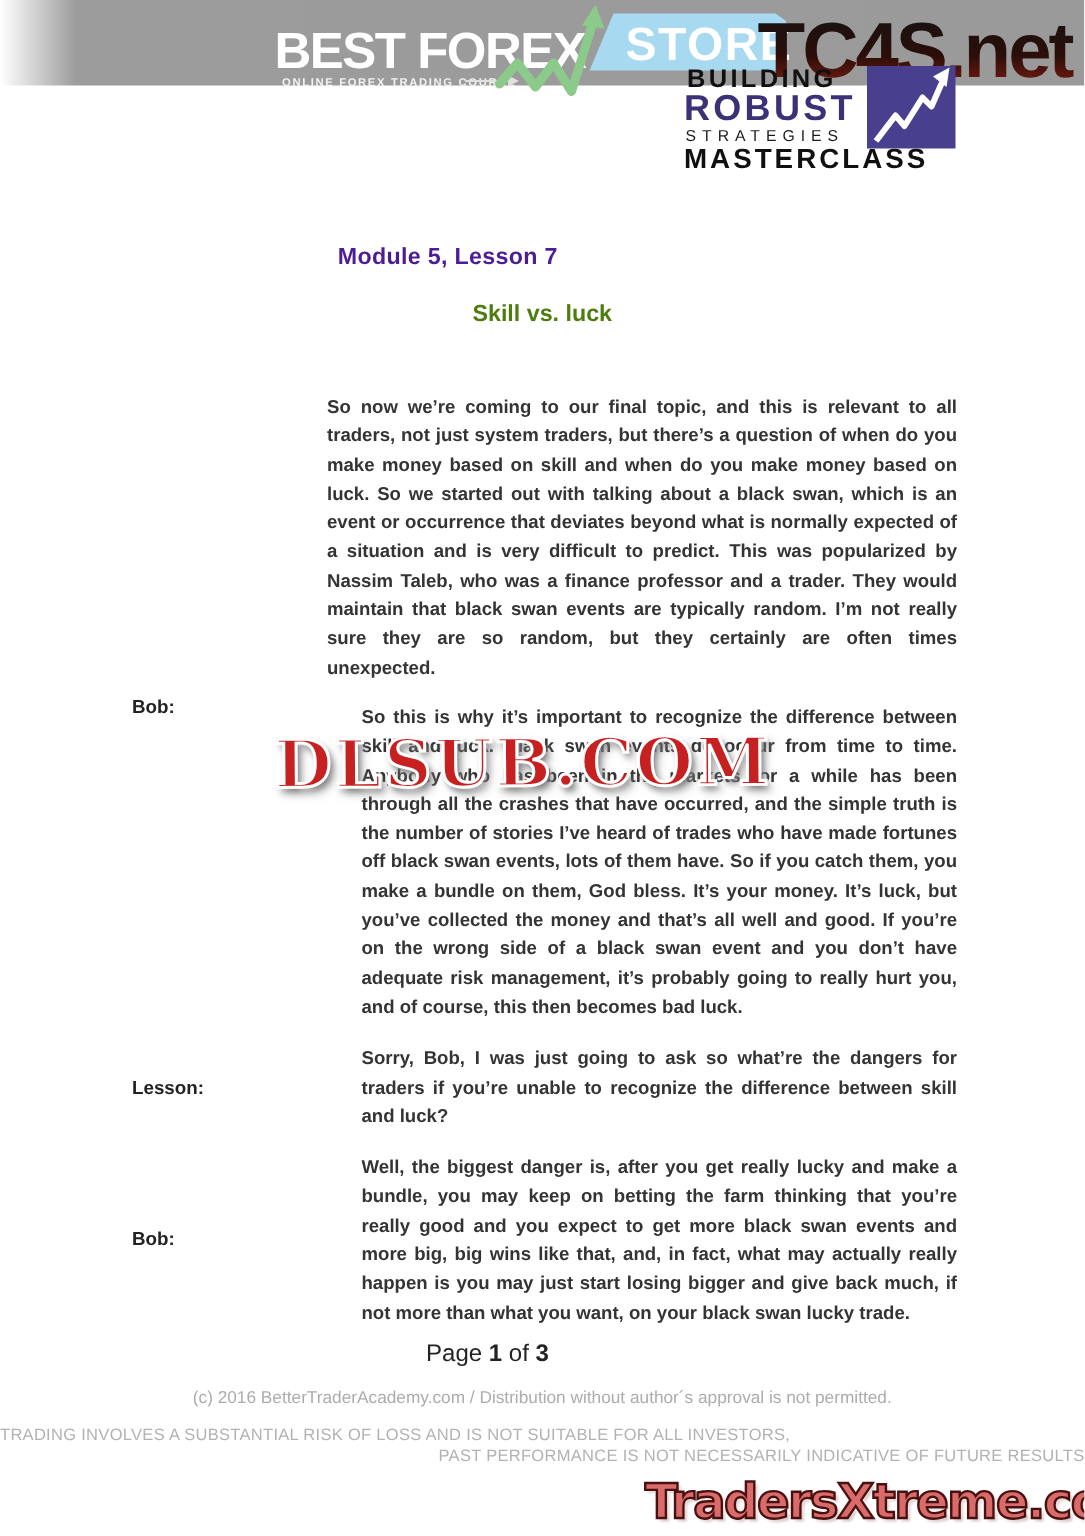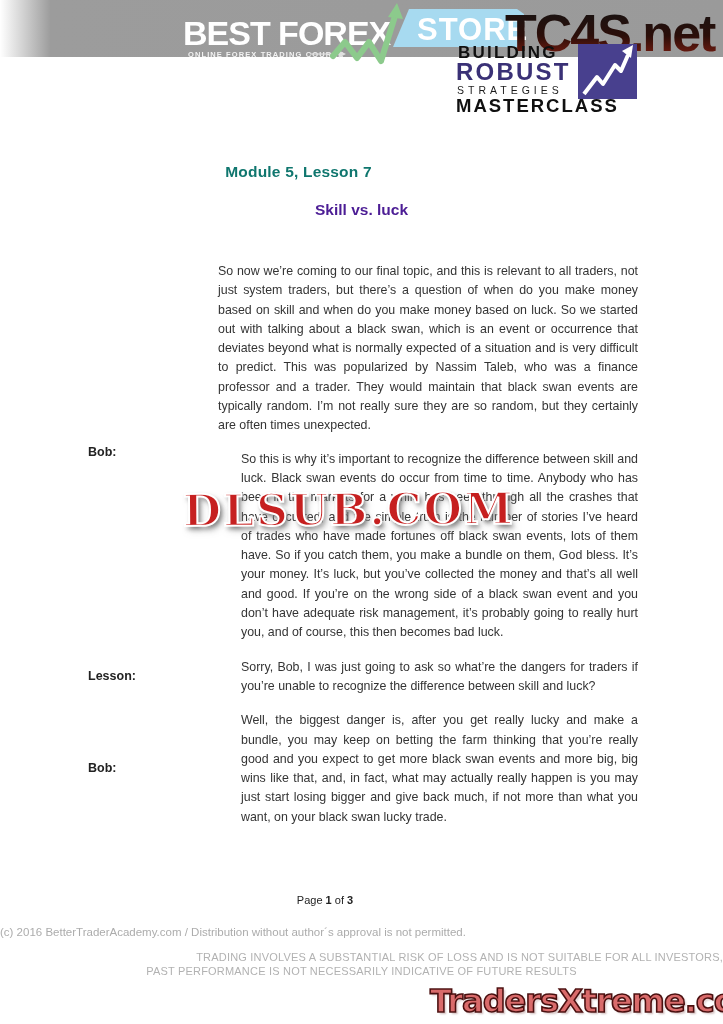--- a/index.html
+++ b/index.html
@@ -4,54 +4,54 @@
 <style>
   html,body{margin:0;padding:0;background:#ffffff;}
   .page{
     position:relative;width:723px;height:1024px;background:#fff;overflow:hidden;
     font-family:"Liberation Sans", sans-serif;
   }
   
   .header-svg{position:absolute;top:0;left:0;}
   
   .doc-title{position:absolute;top:163px;left:0;width:597px;text-align:center;
-    font-size:15.5px;font-weight:bold;color:#0f766e;letter-spacing:.2px;}
+    font-size:15.5px;font-weight:bold;color:#4c1d95;letter-spacing:.2px;}
   .doc-subtitle{position:absolute;top:201px;left:0;width:723px;text-align:center;
-    font-size:15.5px;font-weight:bold;color:#4c1d95;}
+    font-size:15.5px;font-weight:bold;color:#4d7c0f;}
   
   .transcript{position:absolute;top:262px;left:88px;width:550px;color:#343434;}
   .turn{display:flex;align-items:center;margin-bottom:15px;}
   .speaker{flex:0 0 130px;font-weight:bold;font-size:12.5px;line-height:19.3px;color:#222;}
   .paras{width:420px;}
-  .paras p{margin:0 0 14px 0;font-size:12.4px;line-height:19.3px;text-align:justify;}
+  .paras p{margin:0 0 14px 0;font-size:12.4px;line-height:19.3px;text-align:justify;font-weight:bold;}
   .paras p:last-child{margin-bottom:0;margin-left:23px;}
   
   .wm-center{
     position:absolute;top:484px;left:183px;width:300px;
     font-family:"DejaVu Serif", serif;font-weight:bold;font-size:44px;letter-spacing:2px;
     color:#c62020;-webkit-text-stroke:2px #ffffff;
     text-shadow:2px 3px 4px rgba(110,110,110,.85), 4px 5px 6px rgba(150,150,150,.5);
     transform:rotate(-.4deg);white-space:nowrap;
   }
   .wm-bottom{
     position:absolute;top:982px;left:430px;
     font-family:"DejaVu Sans", sans-serif;font-weight:bold;font-size:32px;letter-spacing:-1px;
     color:#d96b6b;-webkit-text-stroke:1.6px #4a0f0f;
     text-shadow:0 0 3px #fff,0 0 6px #fff,2px 2px 2px rgba(90,20,20,.35);
     white-space:nowrap;
   }
   
   .page-line{position:absolute;top:894px;left:0;width:650px;text-align:center;
-    font-size:11px;color:#232323;}
+    font-size:16px;color:#232323;}
   .page-line b{font-weight:bold;}
-  .copyright{position:absolute;top:926px;left:0;width:723px;
+  .copyright{position:absolute;top:926px;left:0;width:723px;text-align:center;
     font-size:11.5px;color:#acacac;}
-  .disclaimer1{position:absolute;top:951px;left:0;width:723px;text-align:right;
+  .disclaimer1{position:absolute;top:951px;left:0;width:723px;text-align:left;
     font-size:11px;color:#b2b2b2;letter-spacing:.2px;}
-  .disclaimer2{position:absolute;top:965px;left:0;width:723px;text-align:center;
+  .disclaimer2{position:absolute;top:965px;left:0;width:723px;text-align:right;
     font-size:11px;color:#b2b2b2;letter-spacing:.2px;}
 </style>
 </head>
 <body>
 
 <div class="page">
 
   <svg class="header-svg" width="723" height="120" viewBox="0 0 723 120">
     <defs>
       <linearGradient id="bannerGrad" x1="0" y1="0" x2="1" y2="0">

